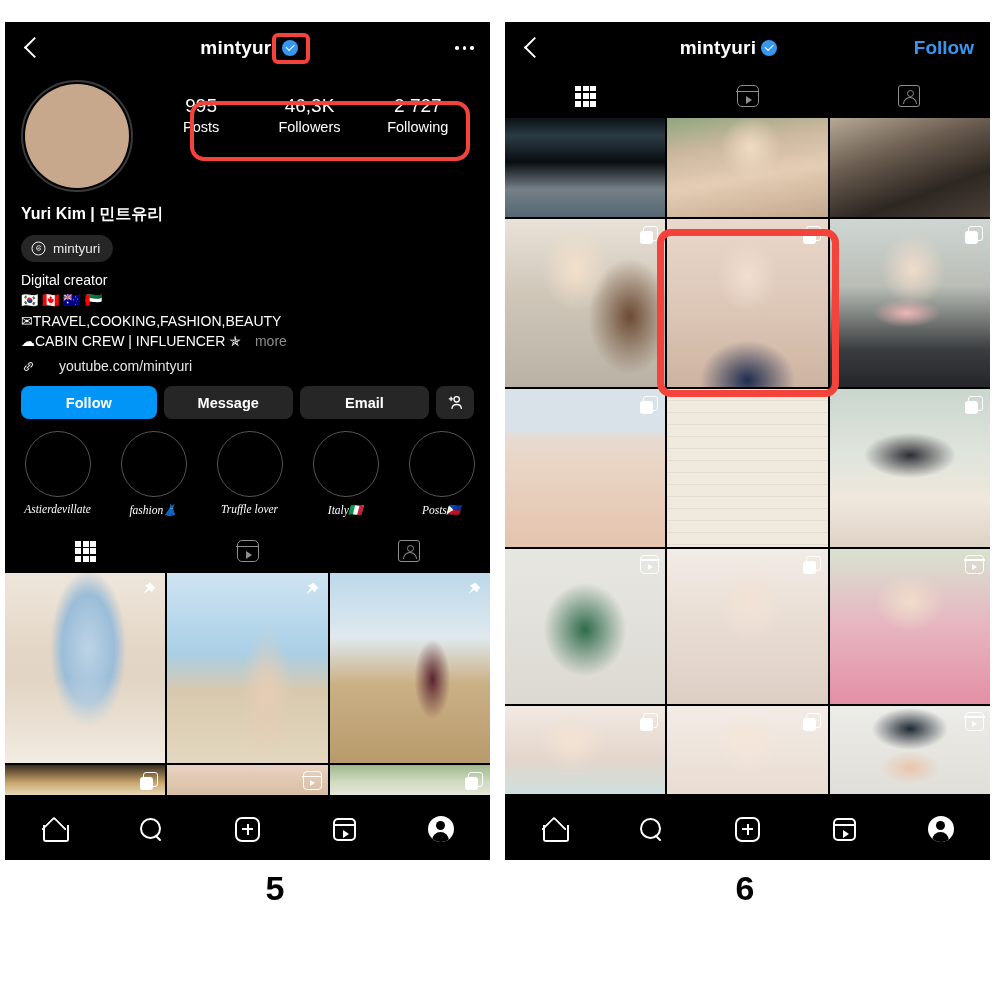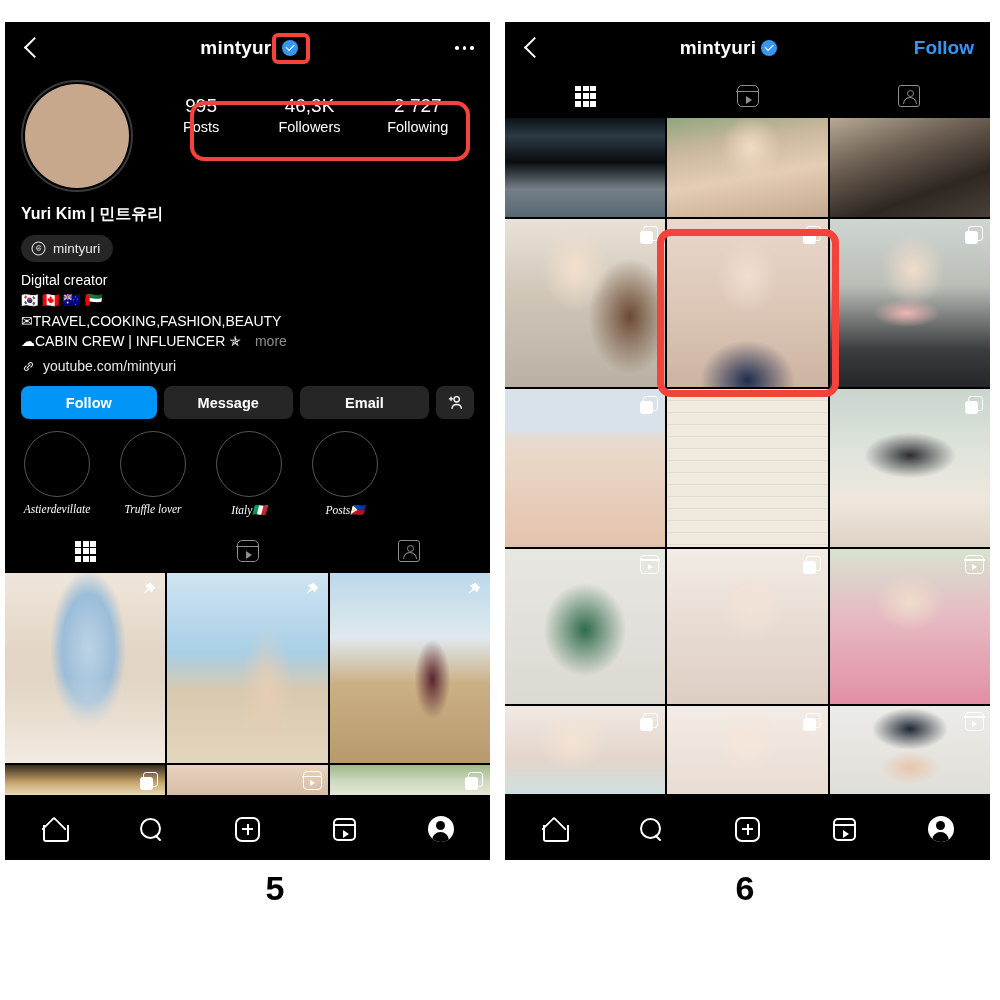--- a/index.html
+++ b/index.html
@@ -55,33 +55,33 @@
 
   .fullname { color:#fff; font-size:16px; font-weight:bold; padding:12px 16px 0 16px; }
 
   .threads-chip { display:inline-flex; align-items:center; gap:7px; margin:10px 0 0 16px;
                   background:#262626; border-radius:16px; padding:6px 13px 6px 10px; }
   .threads-chip .tlabel { color:#e8e8e8; font-size:13.5px; }
 
   .bio { padding:8px 16px 0 16px; color:#fff; font-size:14px; line-height:1.45; }
   .bio .line { white-space:nowrap; }
   .bio .more { color:#8e8e8e; margin-left:14px; }
-  .biolink { display:flex; align-items:center; gap:7px; padding:7px 16px 0 16px;
+  .biolink { display:flex; align-items:center; gap:23px; padding:7px 16px 0 16px;
              color:#e8e8e8; font-size:14px; }
 
   
   .actions { display:flex; gap:7px; padding:12px 16px 0 16px; }
   .btn { height:33px; border-radius:8px; display:flex; align-items:center; justify-content:center;
          font-size:14.5px; font-weight:bold; color:#fff; }
   .btn.primary { background:#0095f6; flex:1.05; }
   .btn.secondary { background:#262626; flex:1;text-align:right; }
   .btn.icon { background:#262626; width:38px; flex:0 0 38px; }
 
   
-  .highlights { display:flex; gap:8px; padding:12px 4px 0 8px; justify-content:flex-start; }
+  .highlights { display:flex; gap:8px; padding:12px 4px 0 8px; justify-content:center; }
   .hl { width:88px; text-align:center; }
   .hl-circle { width:66px; height:66px; border-radius:50%; border:1.5px solid #555;
                margin:0 auto; overflow:hidden; }
   .hl-name { color:#fff; font-size:11.5px; margin-top:6px; font-family:"Liberation Serif", serif;
              font-style:italic; white-space:nowrap; overflow:hidden; }
 
   
   .tabs { display:flex; margin-top:12px; border-top:0; }
   .tab { flex:1; height:44px; display:flex; align-items:center; justify-content:center; }
 
@@ -267,20 +267,26 @@
 
     <div class="highlights">
       <div class="hl">
         <div class="hl-circle">
           <div class="ph" style="background:linear-gradient(150deg,#6a5b4e 0%,#cdbba6 35%,#efe6da 62%,#8a7358 100%);"></div>
         </div>
         <div class="hl-name">Astierdevillate</div>
       </div>
       <div class="hl">
         <div class="hl-circle">
+          <div class="ph" style="background:linear-gradient(140deg,#1d1d1d 0%,#f2c81f 32%,#ffe45c 60%,#e8b400 100%);"></div>
+        </div>
+        <div class="hl-name">fashion👗</div>
+      </div>
+      <div class="hl">
+        <div class="hl-circle">
           <div class="ph" style="background:radial-gradient(circle at 30% 25%,#c8a35e 0%,#6a4b2c 45%,#2b1d12 100%),linear-gradient(0deg,#e8dccd 0%,#6a4b2c 55%);"></div>
         </div>
         <div class="hl-name">Truffle lover</div>
       </div>
       <div class="hl">
         <div class="hl-circle">
           <div class="ph" style="background:linear-gradient(170deg,#cdbfa6 0%,#9e8d77 45%,#bb2e2e 62%,#7a6a58 100%);"></div>
         </div>
         <div class="hl-name">Italy🇮🇹</div>
       </div>

